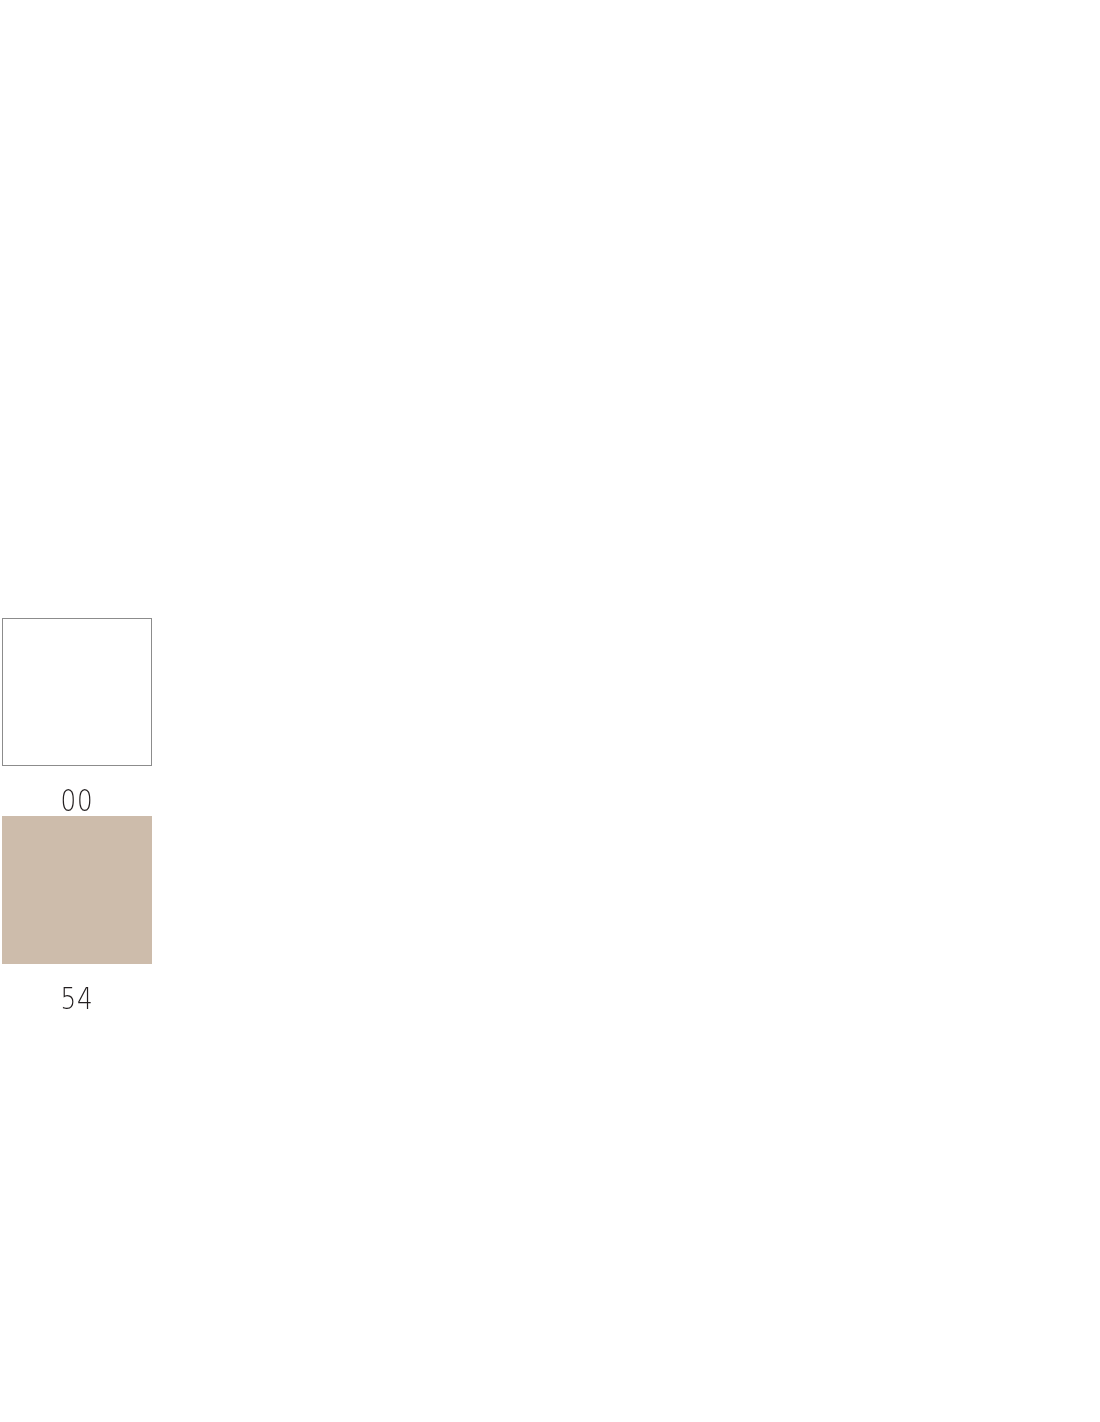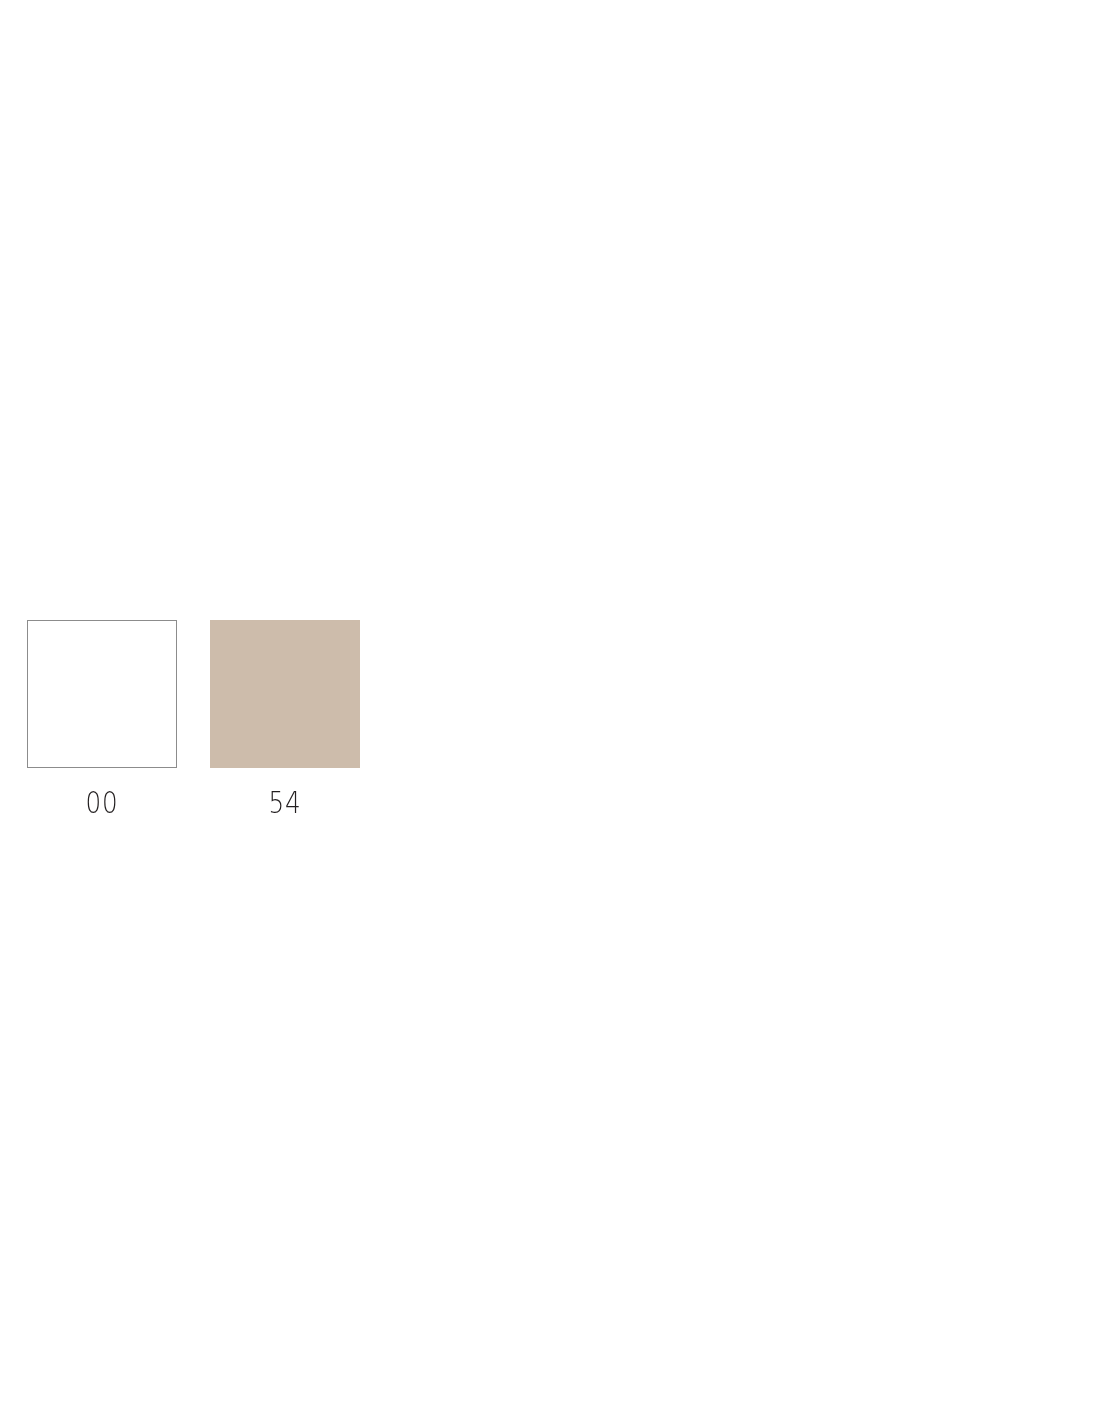--- a/index.html
+++ b/index.html
@@ -18,23 +18,23 @@
   }
 
   
   #swatch-picker {
     position: absolute;
     left: 0;
     top: 618px;
     width: 1100px;
     height: 200px;
     display: flex;
-    flex-direction: row;
-    align-items: flex-end;
-    padding-left: 27px;
+    flex-direction: column;
+    align-items: flex-start;
+    padding-left: 2px;
     box-sizing: border-box;
   }
 
   .swatch-option {
     width: 150px;
     margin-right: 33px;
     display: flex;
     flex-direction: column;
     align-items: center;
     cursor: pointer;

